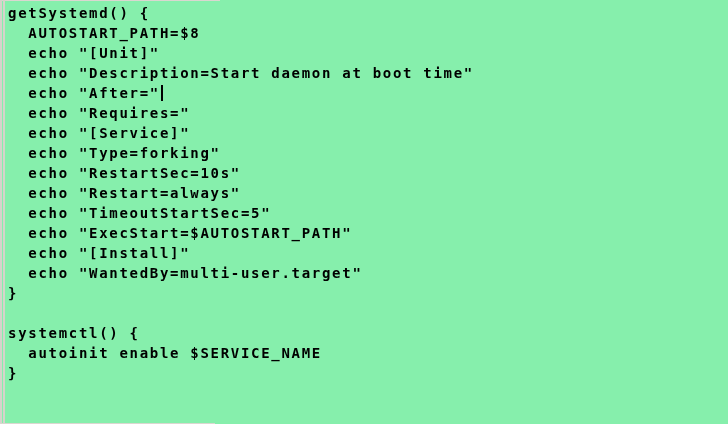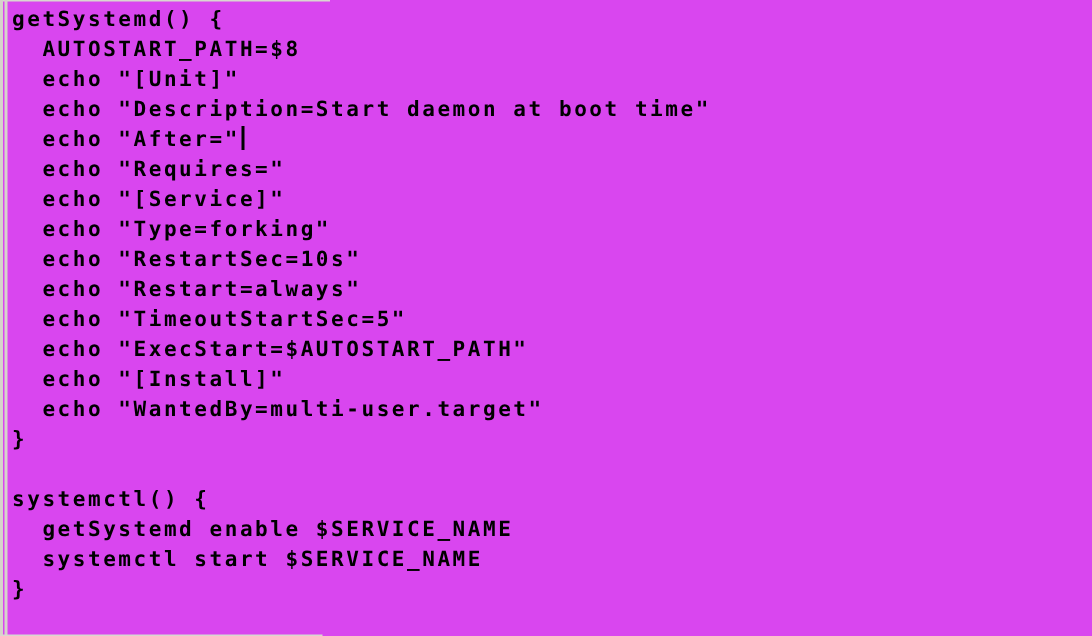--- a/index.html
+++ b/index.html
@@ -5,21 +5,21 @@
   * { margin: 0; padding: 0; box-sizing: border-box; }
   html, body {
     width: 728px; height: 424px;
     background: #ffffff;
     overflow: hidden;
     font-family: "DejaVu Sans Mono", monospace;
   }
   .screen {
     position: relative;
     width: 728px; height: 424px;
-    background: #d946ef;
+    background: #86efac;
   }
   
   .edge-left-outer {
     position: absolute; left: 0; top: 0;
     width: 2px; height: 424px;
     background: #d6d3cb;
   }
   .edge-left-inner {
     position: absolute; left: 3px; top: 0;
     width: 2px; height: 424px;
@@ -79,17 +79,16 @@
       <div class="code-line">  echo "Type=forking"</div>
       <div class="code-line">  echo "RestartSec=10s"</div>
       <div class="code-line">  echo "Restart=always"</div>
       <div class="code-line">  echo "TimeoutStartSec=5"</div>
       <div class="code-line">  echo "ExecStart=$AUTOSTART_PATH"</div>
       <div class="code-line">  echo "[Install]"</div>
       <div class="code-line">  echo "WantedBy=multi-user.target"</div>
       <div class="code-line">}</div>
       <div class="code-line"></div>
       <div class="code-line">systemctl() {</div>
-      <div class="code-line">  getSystemd enable $SERVICE_NAME</div>
-      <div class="code-line">  systemctl start $SERVICE_NAME</div>
+      <div class="code-line">  autoinit enable $SERVICE_NAME</div>
       <div class="code-line">}</div>
     </div>
 </div>
 
 </body></html>

